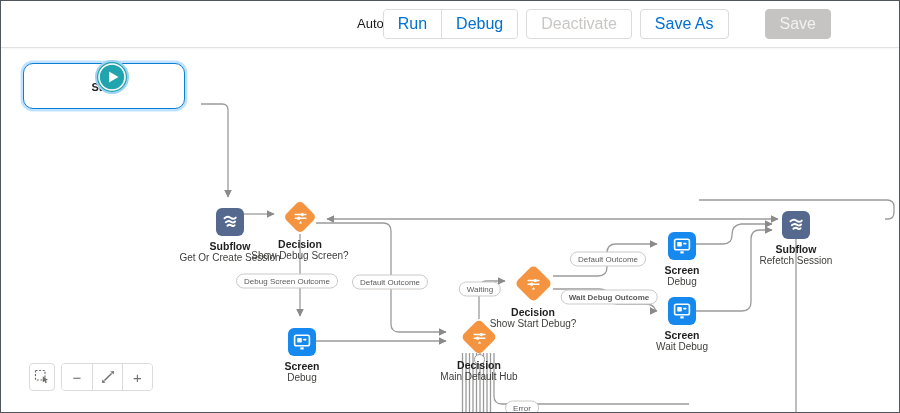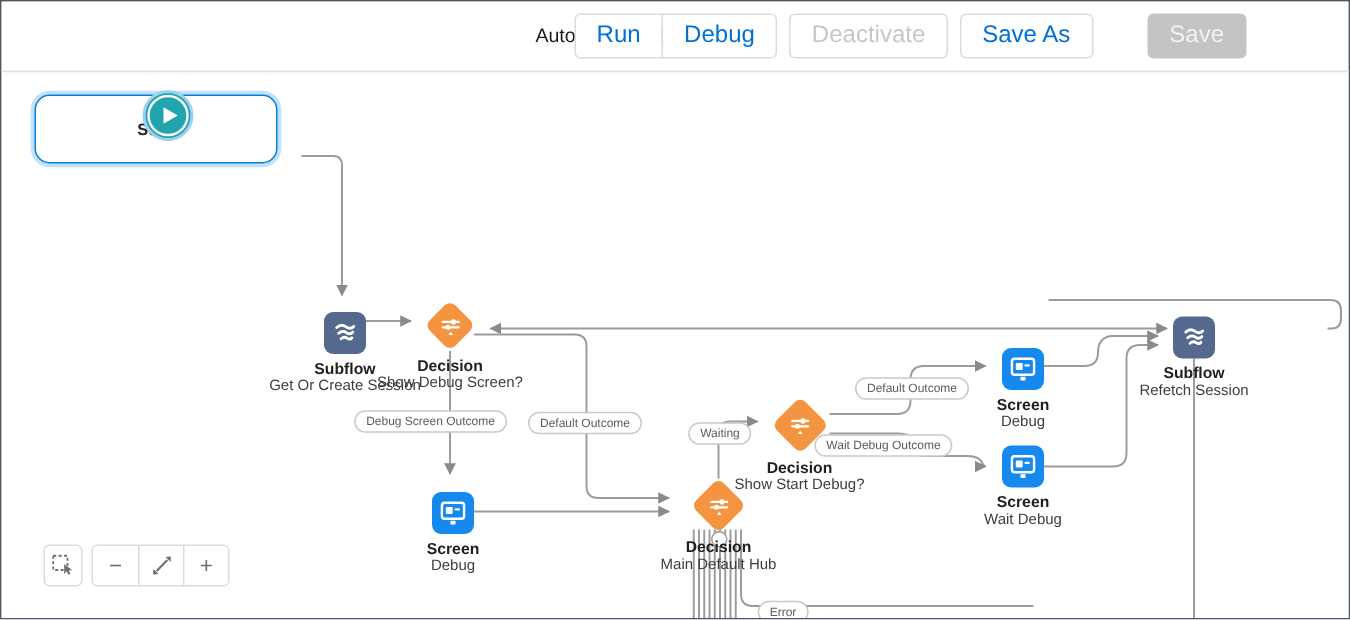--- a/index.html
+++ b/index.html
@@ -243,21 +243,21 @@
          <div class="t">Subflow</div>
          <div class="n">Refetch Session</div>
        </div>
         </div>
       </div>
     <div id="labels-layer">
         <div class="pill" style="left: 286px; top: 280px;">Debug Screen Outcome</div>
         <div class="pill" style="left: 389px; top: 281px;">Default Outcome</div>
         <div class="pill" style="left: 479px; top: 288px;">Waiting</div>
         <div class="pill" style="left: 607px; top: 258px;">Default Outcome</div>
-        <div class="pill" style="left: 588px; top: 296px;">Wait Debug Outcome</div>
+        <div class="pill" style="left: 608px; top: 296px; font-weight: bold;">Wait Debug Outcome</div>
         <div class="pill" style="left: 521px; top: 407px;">Error</div>
       </div>
   </div>
 
   <div class="zoomctrl">
     <div class="zc-btn">
       <svg width="16" height="16" viewBox="0 0 16 16">
         <rect x="1.5" y="1.5" width="9.5" height="9.5" fill="none" stroke="#706e6b" stroke-width="1.2" stroke-dasharray="2 1.6"></rect>
         <path d="M8.8 7.2 v6.4 l1.7-1.7 l1.1 2.3 l1.3-0.6 l-1.1-2.2 l2.3-0.4 z" fill="#706e6b"></path>
       </svg>

